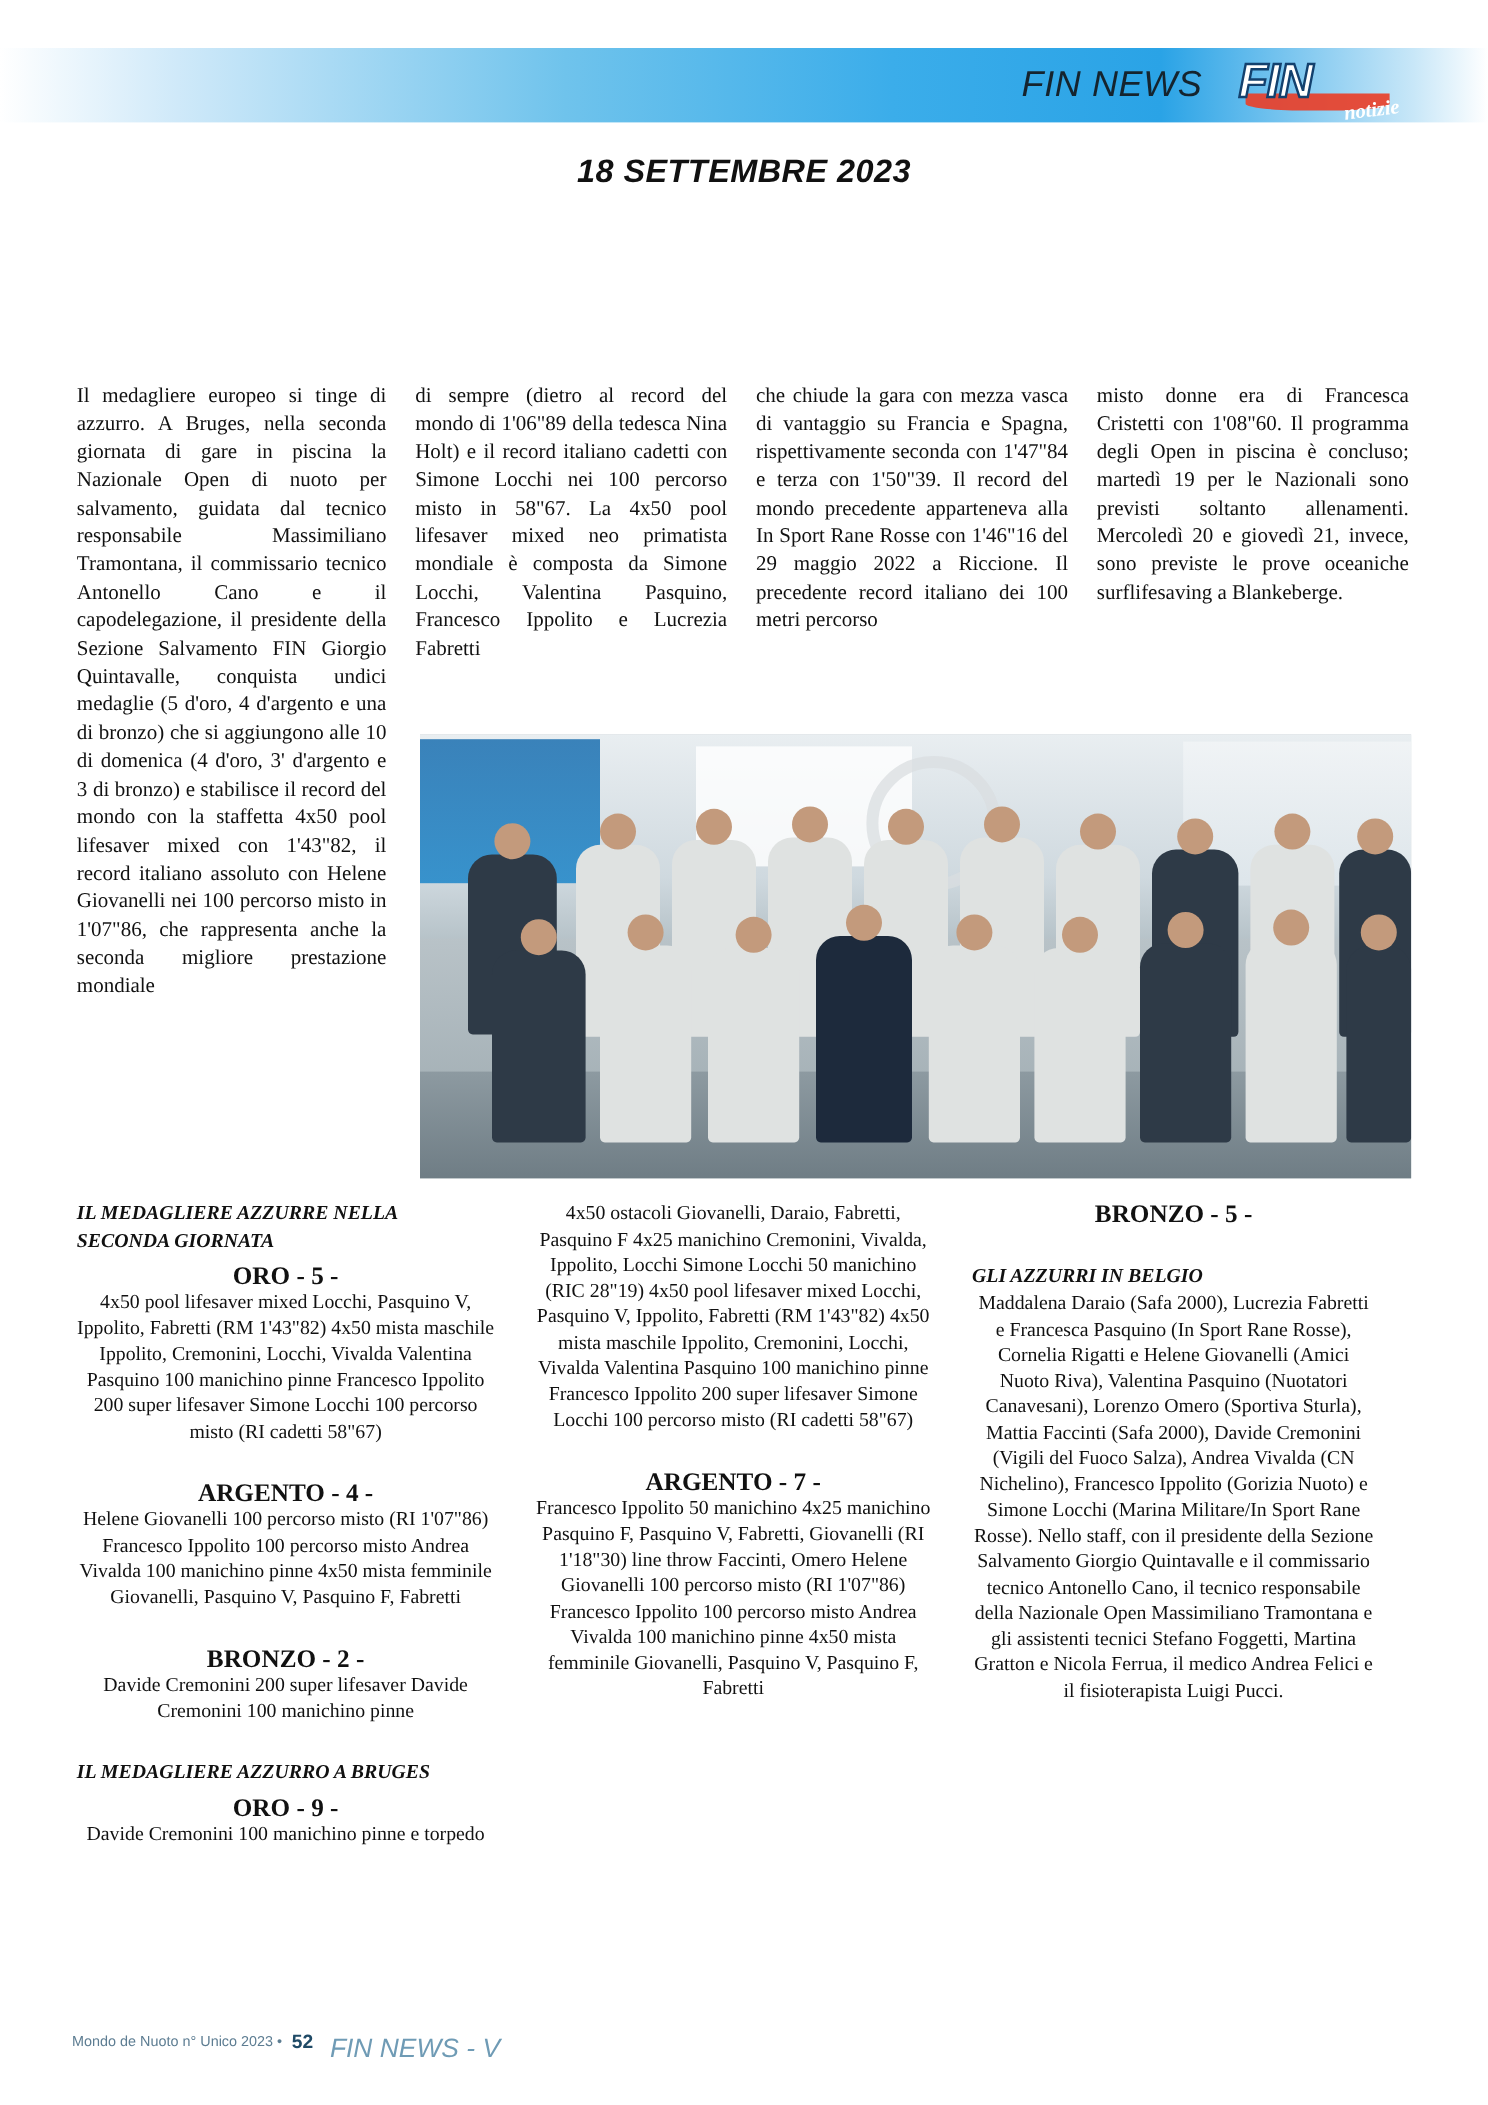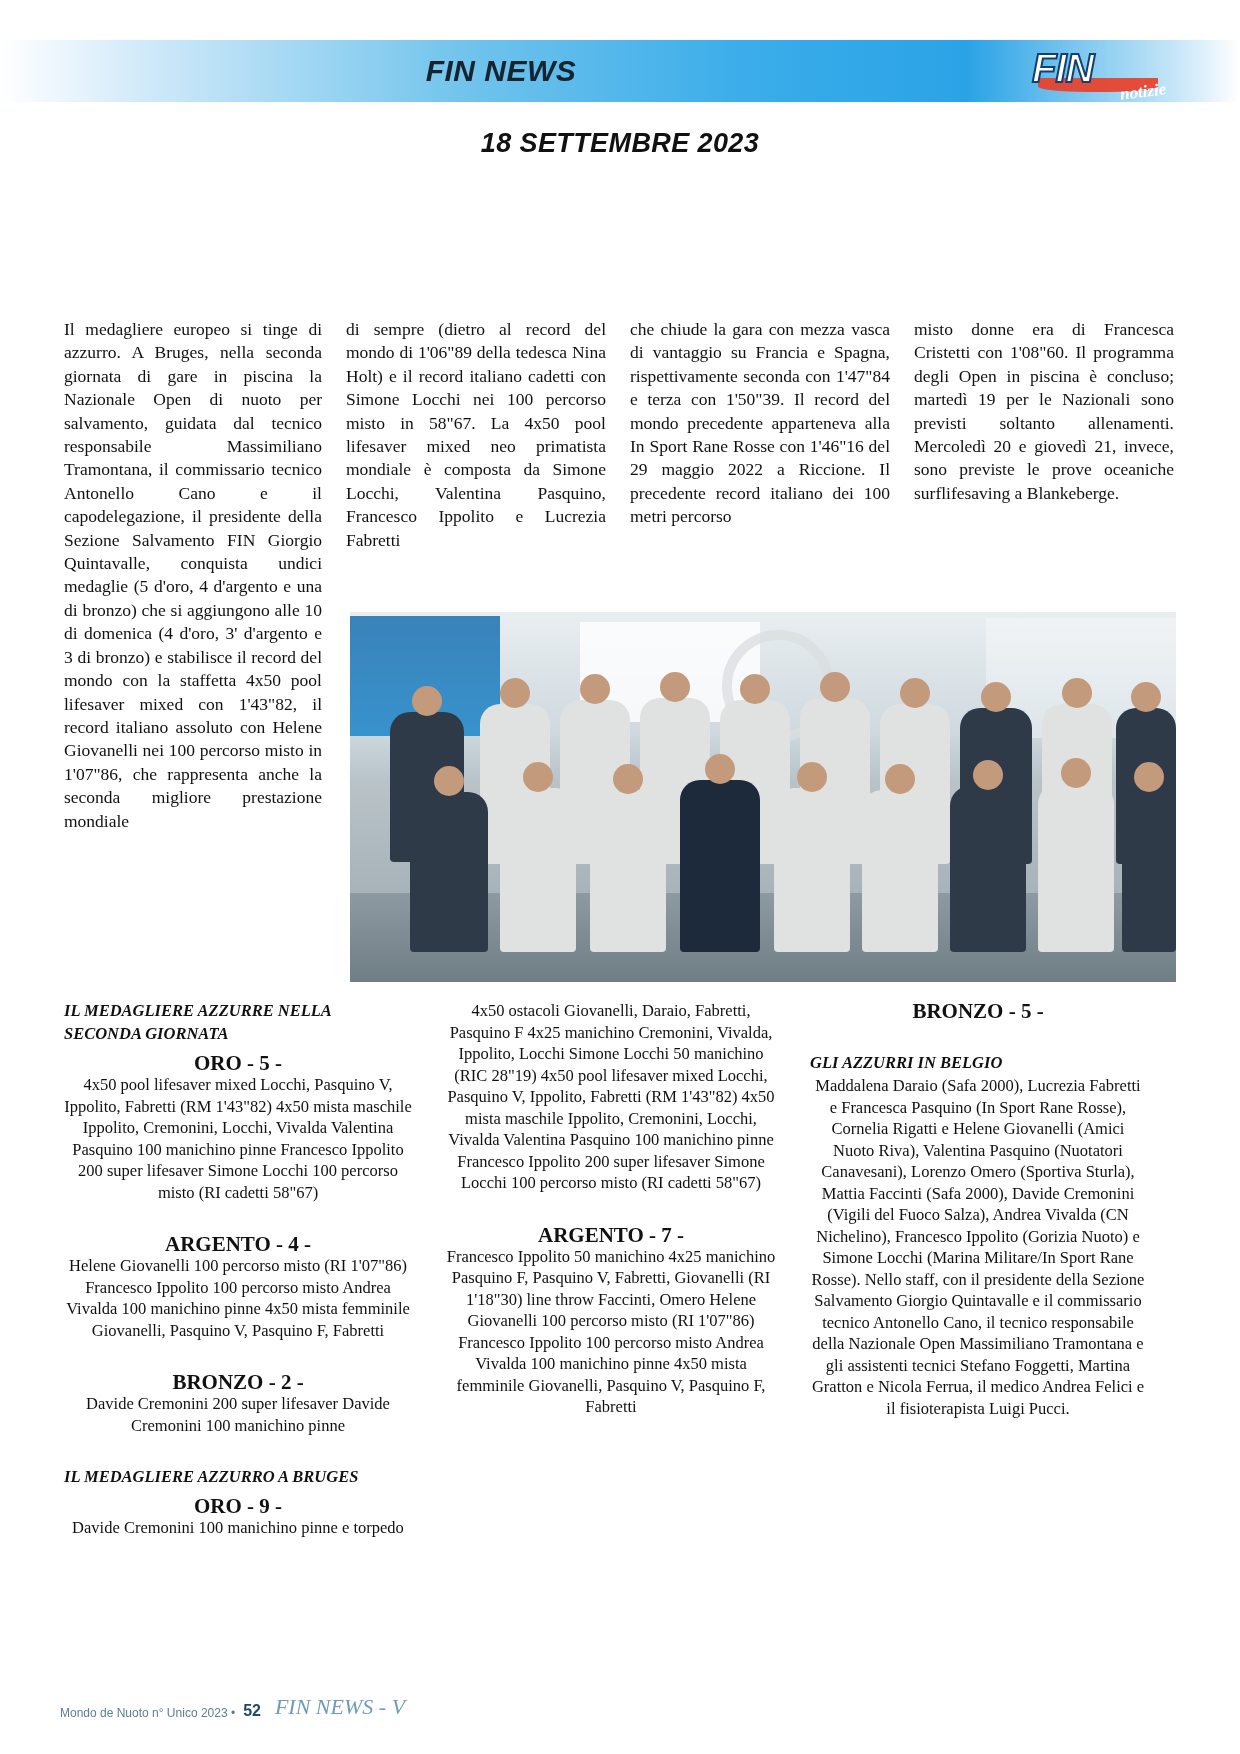--- a/index.html
+++ b/index.html
@@ -24,25 +24,25 @@
     top: 40px;
     width: 1240px;
     height: 62px;
     background: linear-gradient(90deg, #ffffff 0%, #cfe9f9 12%, #6fc3ec 38%, #3badea 60%, #2aa3e6 78%, #c8e7f8 95%, #ffffff 100%);
   }
   .header-title {
     position: absolute;
     left: 0;
     top: 0;
     width: 1002px;
-    text-align: center;
+    text-align: right;
     line-height: 62px;
     font-family: "Liberation Sans", sans-serif;
     font-style: italic;
-    font-weight: bold;
+    font-weight: normal;
     font-size: 30px;
     color: #15242e;
     letter-spacing: 0.5px;
   }
   .fin-logo {
     position: absolute;
     right: 72px;
     top: 4px;
     width: 136px;
     height: 58px;
@@ -221,36 +221,36 @@
   .gap-m { height: 22px; }
   .gap-l { height: 30px; }
 
   
   .footer {
     position: absolute;
     left: 60px;
     bottom: 34px;
     width: 1120px;
     display: flex;
-    align-items: flex-end;
+    align-items: flex-start;
     gap: 8px;
   }
   .footer-small {
     font-family: "Liberation Sans", sans-serif;
     font-size: 12px;
     color: #5d7d92;
   }
   .footer-page {
     font-family: "Liberation Sans", sans-serif;
     font-size: 16px;
     font-weight: bold;
     color: #1f4a66;
   }
   .footer-section {
-    font-family: Liberation Serif, serif;
+    font-family: Liberation Sans, sans-serif;
     font-size: 22px;
     font-style: italic;
     color: #6f9bb5;
     margin-left: 6px;
   }
 </style>
 </head>
 <body>
 
 <div class="page">

